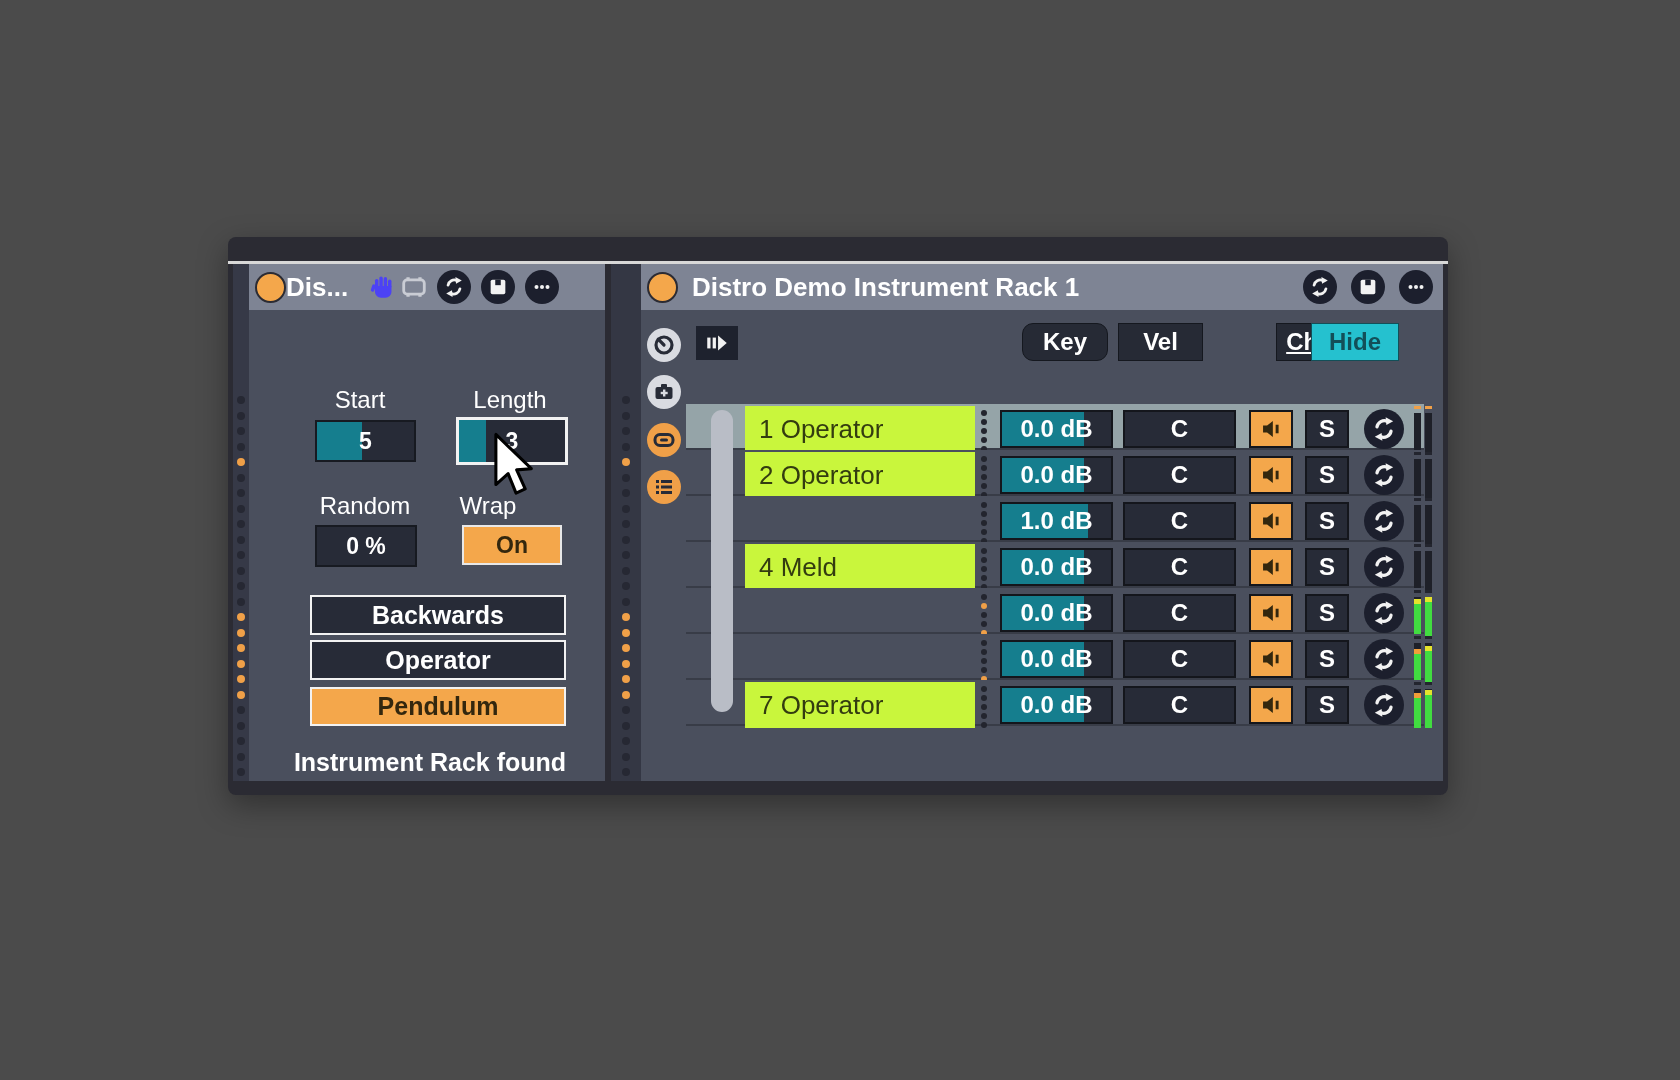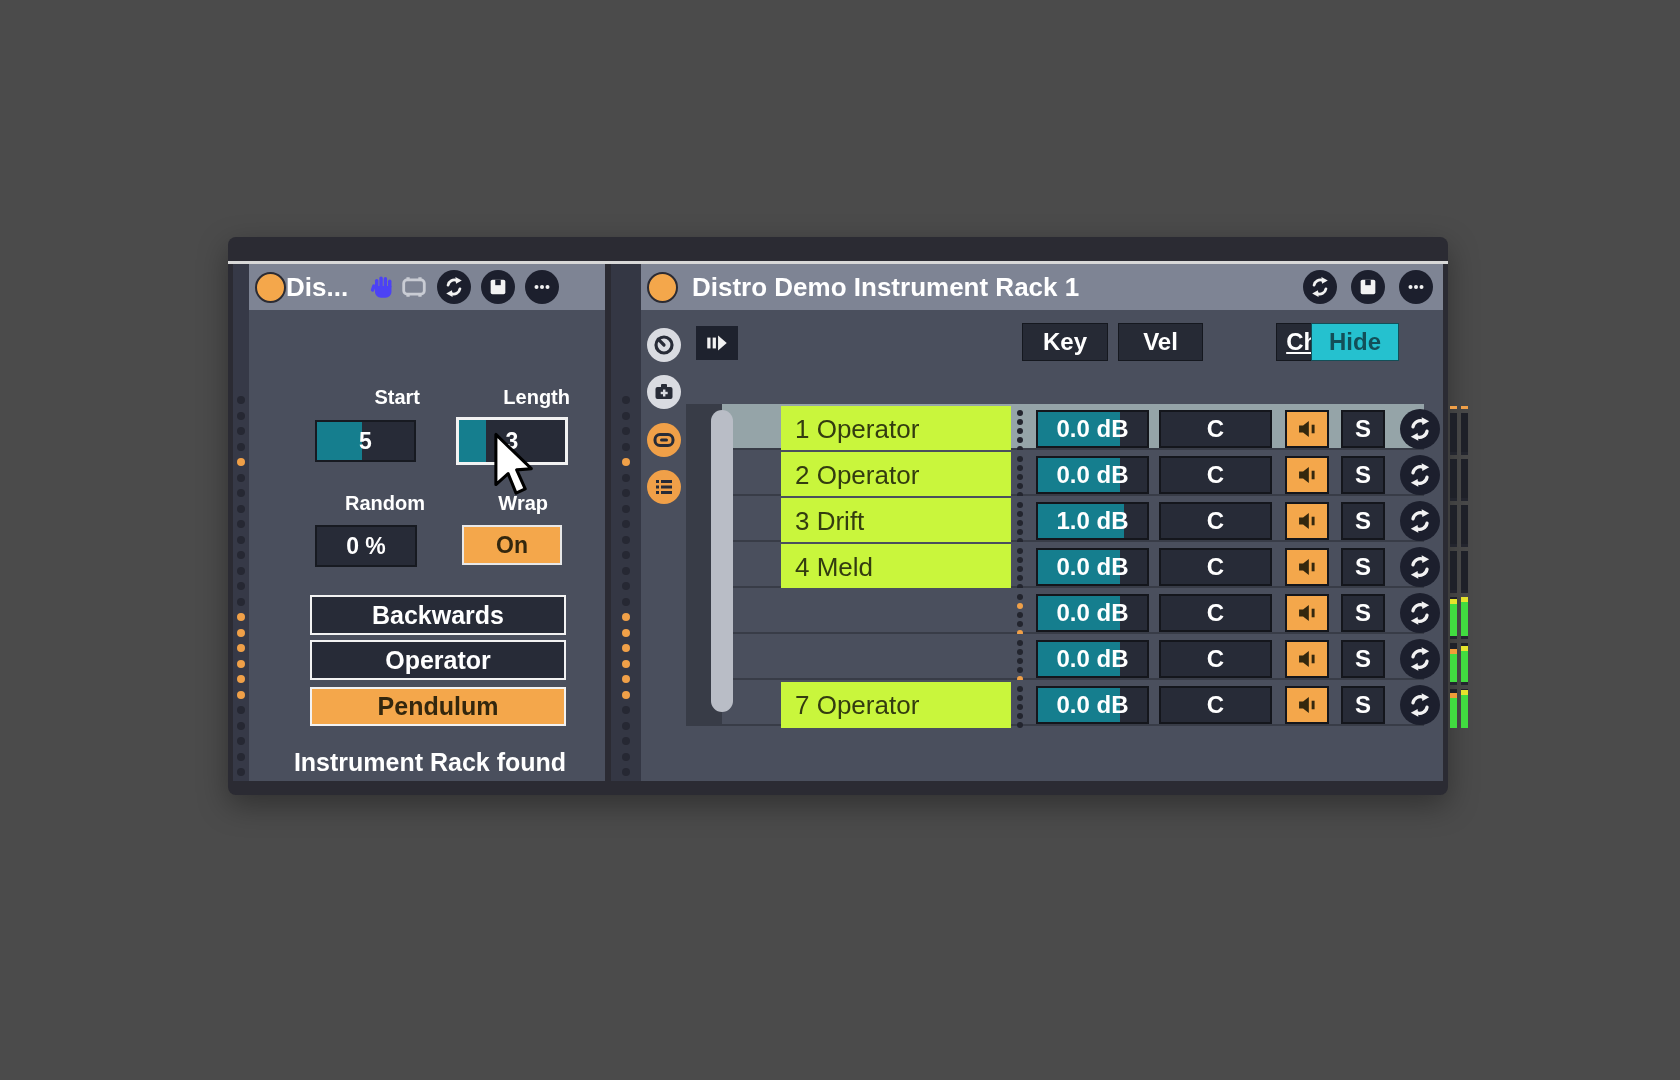--- a/index.html
+++ b/index.html
@@ -25,21 +25,21 @@
   .titlebar.leftdev{left:249px;width:356px;}
   .titlebar.rack{left:641px;width:802px;}
   .devbody{top:310px;height:471px;background:#4a4f5d;}
   .devbody.leftdev{left:249px;width:356px;}
   .devbody.rack{left:641px;width:802px;}
   .title-text{color:#ffffff;font-size:26px;font-weight:bold;white-space:nowrap;}
   .actcircle{width:27px;height:27px;border-radius:50%;background:#f4a74b;border:2px solid #2b2b33;}
   .iconcircle{width:34px;height:34px;border-radius:50%;background:#1c1f2d;
               display:flex;align-items:center;justify-content:center;}
   
-  .plabel{color:#ffffff;font-size:20px;font-weight:700;text-align:right;}
+  .plabel{color:#ffffff;font-size:24px;font-weight:400;text-align:center;}
   .valbox{background:#272b37;border:2px solid #171a21;display:flex;align-items:center;justify-content:center;
           color:#fff;font-size:23px;font-weight:600;position:absolute;overflow:hidden;}
   .valbox .fill{position:absolute;left:0;top:0;bottom:0;background:#157e8e;}
   .valbox span{position:relative;}
   .valbox.focused{border:3px solid #f2f2f2;}
   .bigbtn{position:absolute;border:2px solid #f2f2f2;background:#272b37;color:#fff;
           display:flex;align-items:center;justify-content:center;font-size:25px;font-weight:600;}
   .bigbtn.orange{background:#f4a74b;color:#33270e;}
   .onbtn{background:#f4a74b;border:2px solid #e8e8e8;color:#33270e;}
   .status{color:#fff;font-size:25px;font-weight:600;text-align:center;}
@@ -48,21 +48,21 @@
             display:flex;align-items:center;justify-content:center;}
   .roundbtn.light{background:#d9dbe1;}
   .roundbtn.orangebg{background:#f0a048;}
   .autosel{position:absolute;left:696px;top:326px;width:42px;height:34px;background:#1e222e;
            display:flex;align-items:center;justify-content:center;}
   .tab{position:absolute;top:323px;height:36px;background:#262a35;border:1px solid #15181f;
        display:flex;align-items:center;justify-content:center;color:#fff;font-size:24px;font-weight:bold;}
   .tab.hide{background:#25c1cf;color:#134f58;border-color:#134f58;}
   
   .chainlist{left:686px;top:404px;width:738px;background:#383c47;}
-  .chain-row{position:relative;height:44px;background:#4a4f5d;margin-bottom:2px;margin-left:36px;}
+  .chain-row{position:relative;height:44px;background:#4a4f5d;margin-bottom:2px;}
   .chain-row.selected{background:#95a4a8;}
   .cell-name{position:absolute;left:59px;top:2px;width:230px;height:46px;background:#c9f63c;
              color:#333c10;font-size:26px;font-weight:500;display:flex;align-items:center;padding-left:14px;box-sizing:border-box;}
   .dotcol{position:absolute;left:293px;top:2px;width:10px;height:46px;}
   .dotcol i{position:absolute;left:2px;width:6px;height:6px;border-radius:50%;background:#23252e;}
   .dotcol i.on{background:#f0a048;}
   .cell-box{position:absolute;top:6px;height:38px;background:#272b37;border:2px solid #14161c;
             box-sizing:border-box;display:flex;align-items:center;justify-content:center;
             color:#fff;font-size:24px;font-weight:bold;overflow:hidden;}
   .cell-box .fill{position:absolute;left:0;top:0;bottom:0;background:#157e8e;}
@@ -321,21 +321,21 @@
   <svg width="24" height="24">
       <use href="#ic-list"></use>
     </svg>
 </div>
 
 <div class="autosel">
   <svg width="26" height="24">
       <use href="#ic-autoselect"></use>
     </svg>
 </div>
-<div class="tab" style="left:1022px;width:84px;">Key</div>
+<div class="tab" style="left:1022px;width:84px;border-radius:11px;">Key</div>
 <div class="tab" style="left:1118px;width:83px;">Vel</div>
 <div class="tab" style="left:1276px;width:85px;text-decoration:underline;">Chain</div>
 <div class="tab hide" style="left:1311px;width:86px;">Hide</div>
 
 <div class="abs chainlist" id="chainlist">
     <div class="chain-row selected">
       <div class="cell-name">1 Operator</div>
       <div class="dotcol">
         <i style="top: 4px;"></i>
         <i style="top: 13px;"></i>
@@ -396,21 +396,20 @@
         </svg>
       </div>
       <div class="meter">
         <div class="dash l"></div>
         <div class="dash r"></div>
         <div class="bar l"></div>
         <div class="bar r"></div>
       </div>
     </div>
     <div class="chain-row">
-      <div class="cell-name">3 Drift</div>
       <div class="dotcol">
         <i style="top: 4px;"></i>
         <i style="top: 13px;"></i>
         <i style="top: 22px;"></i>
         <i style="top: 31px;"></i>
         <i style="top: 40px;"></i>
       </div>
       <div class="cell-box" style="left: 314px; width: 113px;">
         <div class="fill" style="width: 79%;"></div>
         <span>1.0 dB</span>

